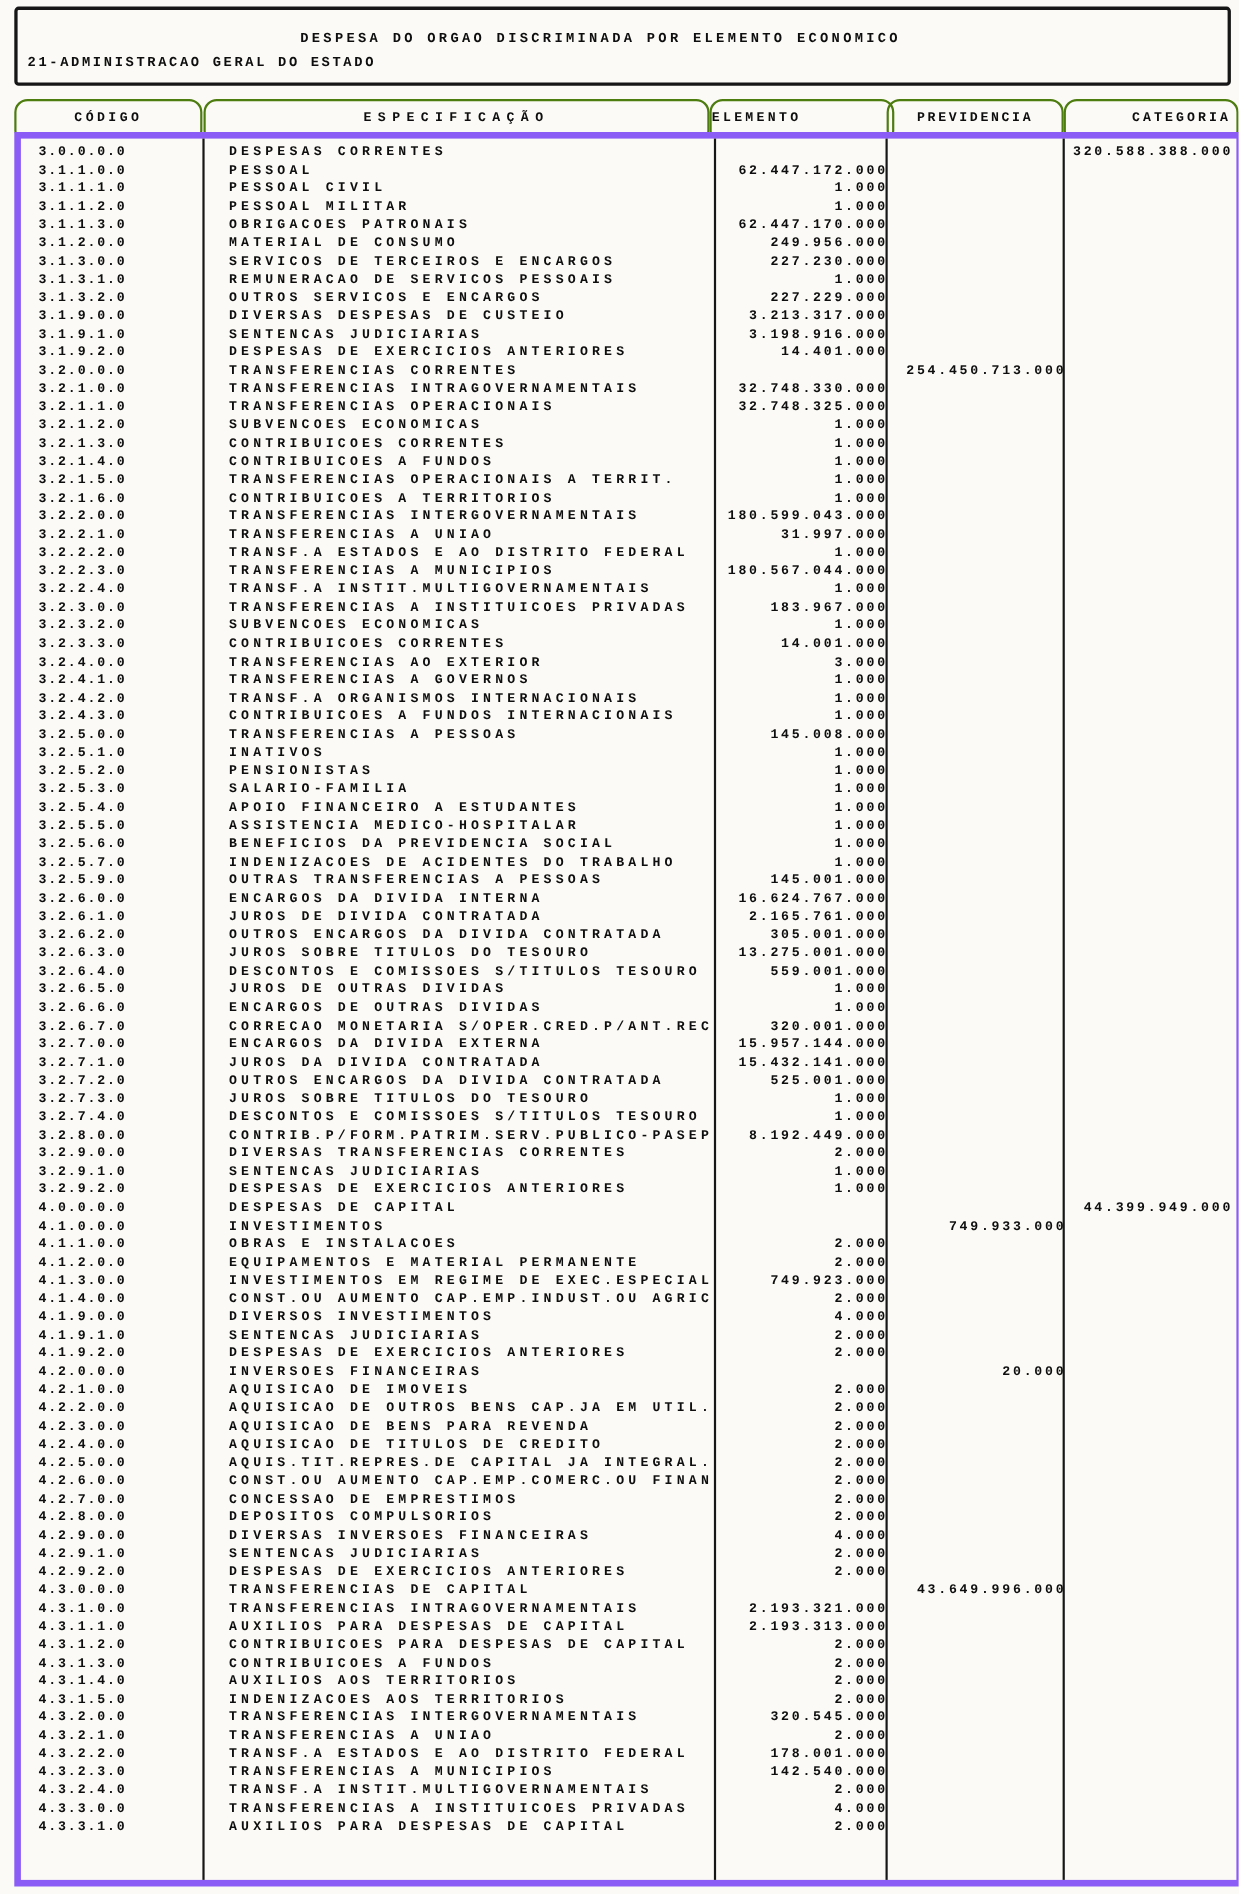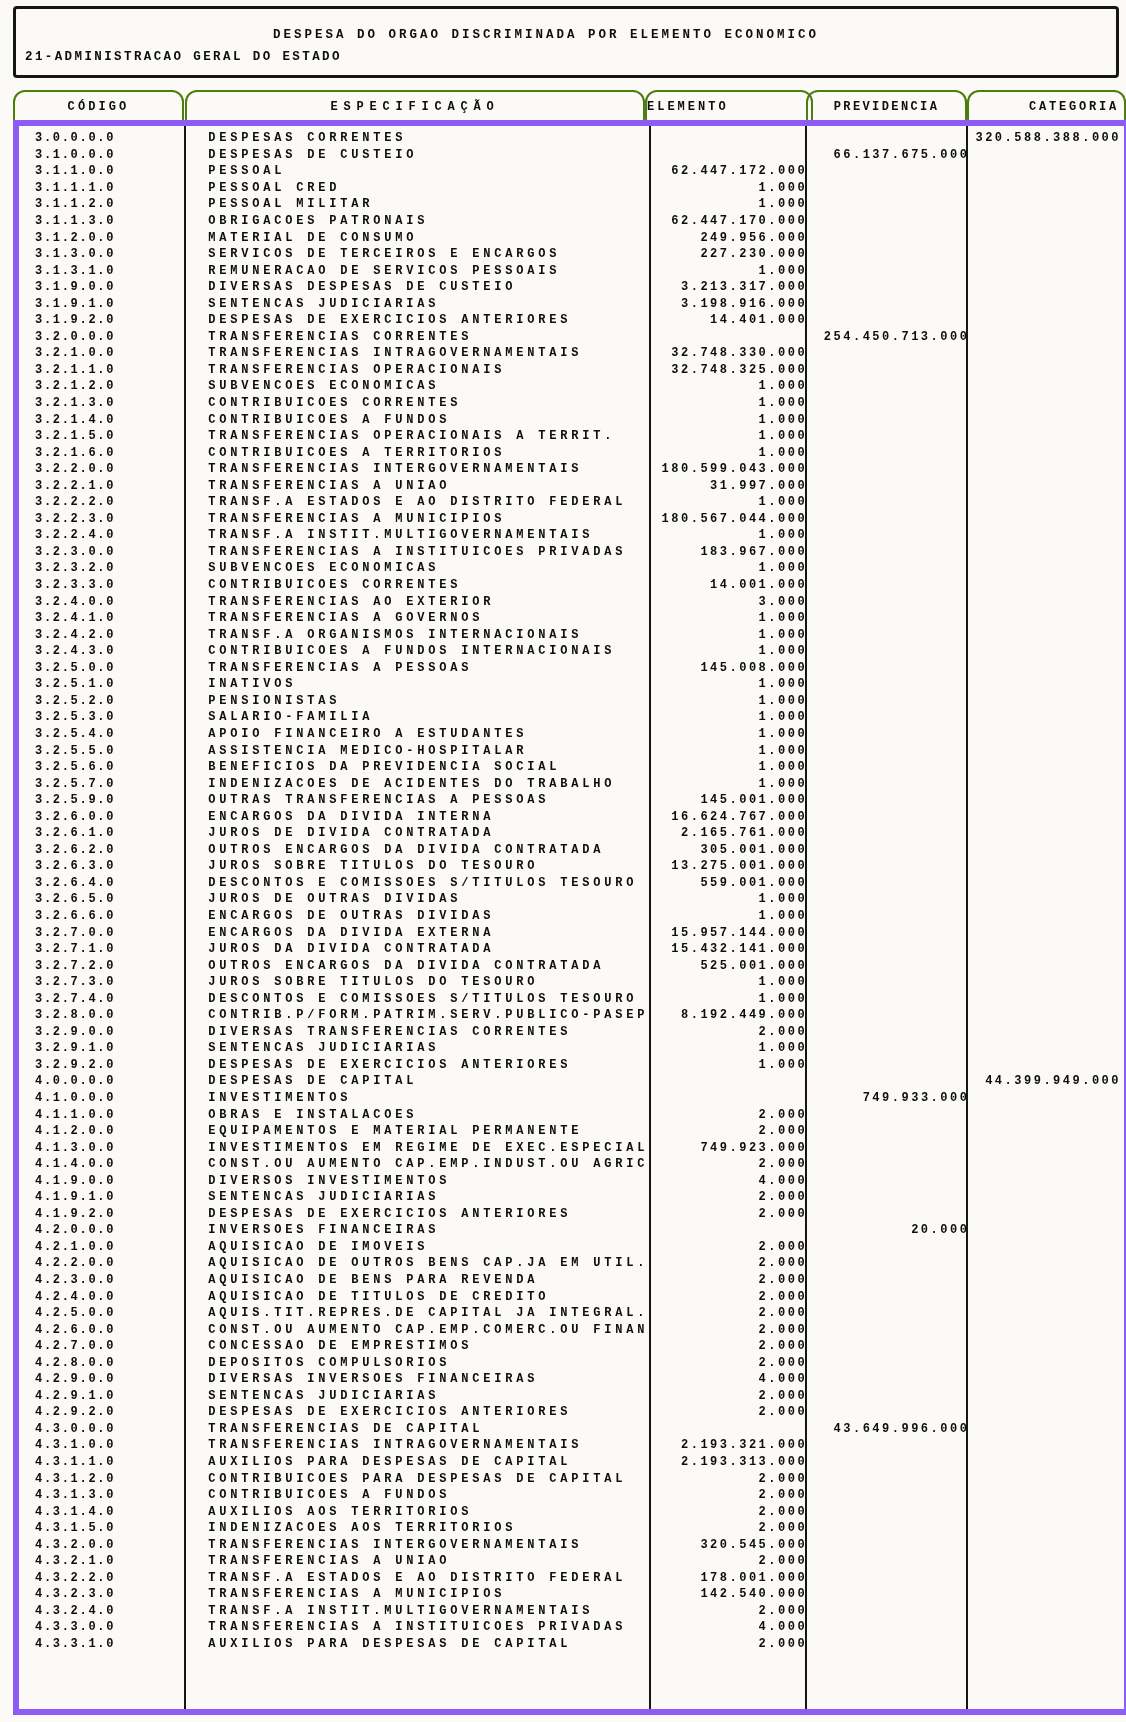--- a/index.html
+++ b/index.html
@@ -86,36 +86,29 @@
     <div class="vline vl-4"></div>
     <div class="rows">
         <div class="row">
           <div class="cell code">3.0.0.0.0</div>
           <div class="cell spec">DESPESAS CORRENTES</div>
           <div class="cell elemento"></div>
           <div class="cell subcat"></div>
           <div class="cell cat">320.588.388.000</div>
         </div>
         <div class="row">
-          <div class="cell code">3.1.0.0.0</div>
-          <div class="cell spec">DESPESAS DE CUSTEIO</div>
-          <div class="cell elemento"></div>
-          <div class="cell subcat">66.137.675.000</div>
-          <div class="cell cat"></div>
-        </div>
-        <div class="row">
           <div class="cell code">3.1.1.0.0</div>
           <div class="cell spec">PESSOAL</div>
           <div class="cell elemento">62.447.172.000</div>
           <div class="cell subcat"></div>
           <div class="cell cat"></div>
         </div>
         <div class="row">
           <div class="cell code">3.1.1.1.0</div>
-          <div class="cell spec">PESSOAL CRED</div>
+          <div class="cell spec">PESSOAL CIVIL</div>
           <div class="cell elemento">1.000</div>
           <div class="cell subcat"></div>
           <div class="cell cat"></div>
         </div>
         <div class="row">
           <div class="cell code">3.1.1.2.0</div>
           <div class="cell spec">PESSOAL MILITAR</div>
           <div class="cell elemento">1.000</div>
           <div class="cell subcat"></div>
           <div class="cell cat"></div>
@@ -138,20 +131,27 @@
           <div class="cell code">3.1.3.0.0</div>
           <div class="cell spec">SERVICOS DE TERCEIROS E ENCARGOS</div>
           <div class="cell elemento">227.230.000</div>
           <div class="cell subcat"></div>
           <div class="cell cat"></div>
         </div>
         <div class="row">
           <div class="cell code">3.1.3.1.0</div>
           <div class="cell spec">REMUNERACAO DE SERVICOS PESSOAIS</div>
           <div class="cell elemento">1.000</div>
+          <div class="cell subcat"></div>
+          <div class="cell cat"></div>
+        </div>
+        <div class="row">
+          <div class="cell code">3.1.3.2.0</div>
+          <div class="cell spec">OUTROS SERVICOS E ENCARGOS</div>
+          <div class="cell elemento">227.229.000</div>
           <div class="cell subcat"></div>
           <div class="cell cat"></div>
         </div>
         <div class="row">
           <div class="cell code">3.1.9.0.0</div>
           <div class="cell spec">DIVERSAS DESPESAS DE CUSTEIO</div>
           <div class="cell elemento">3.213.317.000</div>
           <div class="cell subcat"></div>
           <div class="cell cat"></div>
         </div>
@@ -411,20 +411,27 @@
           <div class="cell code">3.2.6.5.0</div>
           <div class="cell spec">JUROS DE OUTRAS DIVIDAS</div>
           <div class="cell elemento">1.000</div>
           <div class="cell subcat"></div>
           <div class="cell cat"></div>
         </div>
         <div class="row">
           <div class="cell code">3.2.6.6.0</div>
           <div class="cell spec">ENCARGOS DE OUTRAS DIVIDAS</div>
           <div class="cell elemento">1.000</div>
+          <div class="cell subcat"></div>
+          <div class="cell cat"></div>
+        </div>
+        <div class="row">
+          <div class="cell code">3.2.6.7.0</div>
+          <div class="cell spec">CORRECAO MONETARIA S/OPER.CRED.P/ANT.REC</div>
+          <div class="cell elemento">320.001.000</div>
           <div class="cell subcat"></div>
           <div class="cell cat"></div>
         </div>
         <div class="row">
           <div class="cell code">3.2.7.0.0</div>
           <div class="cell spec">ENCARGOS DA DIVIDA EXTERNA</div>
           <div class="cell elemento">15.957.144.000</div>
           <div class="cell subcat"></div>
           <div class="cell cat"></div>
         </div>

